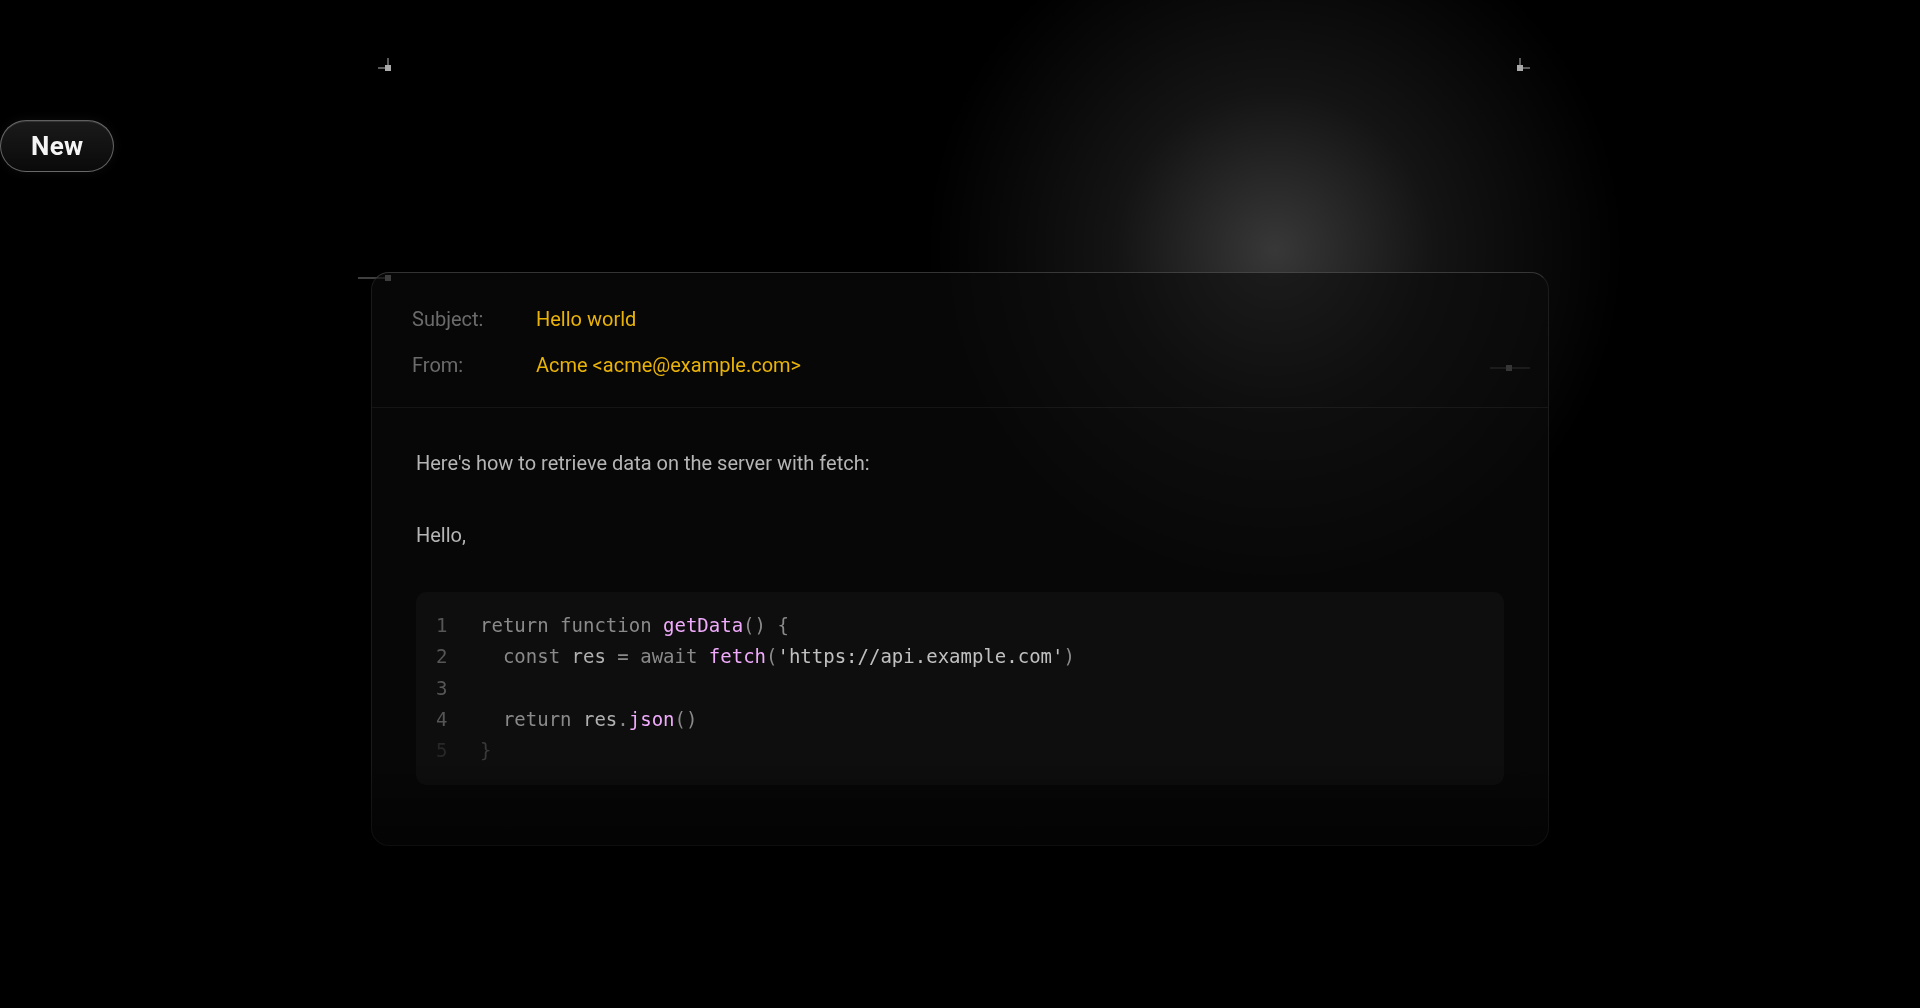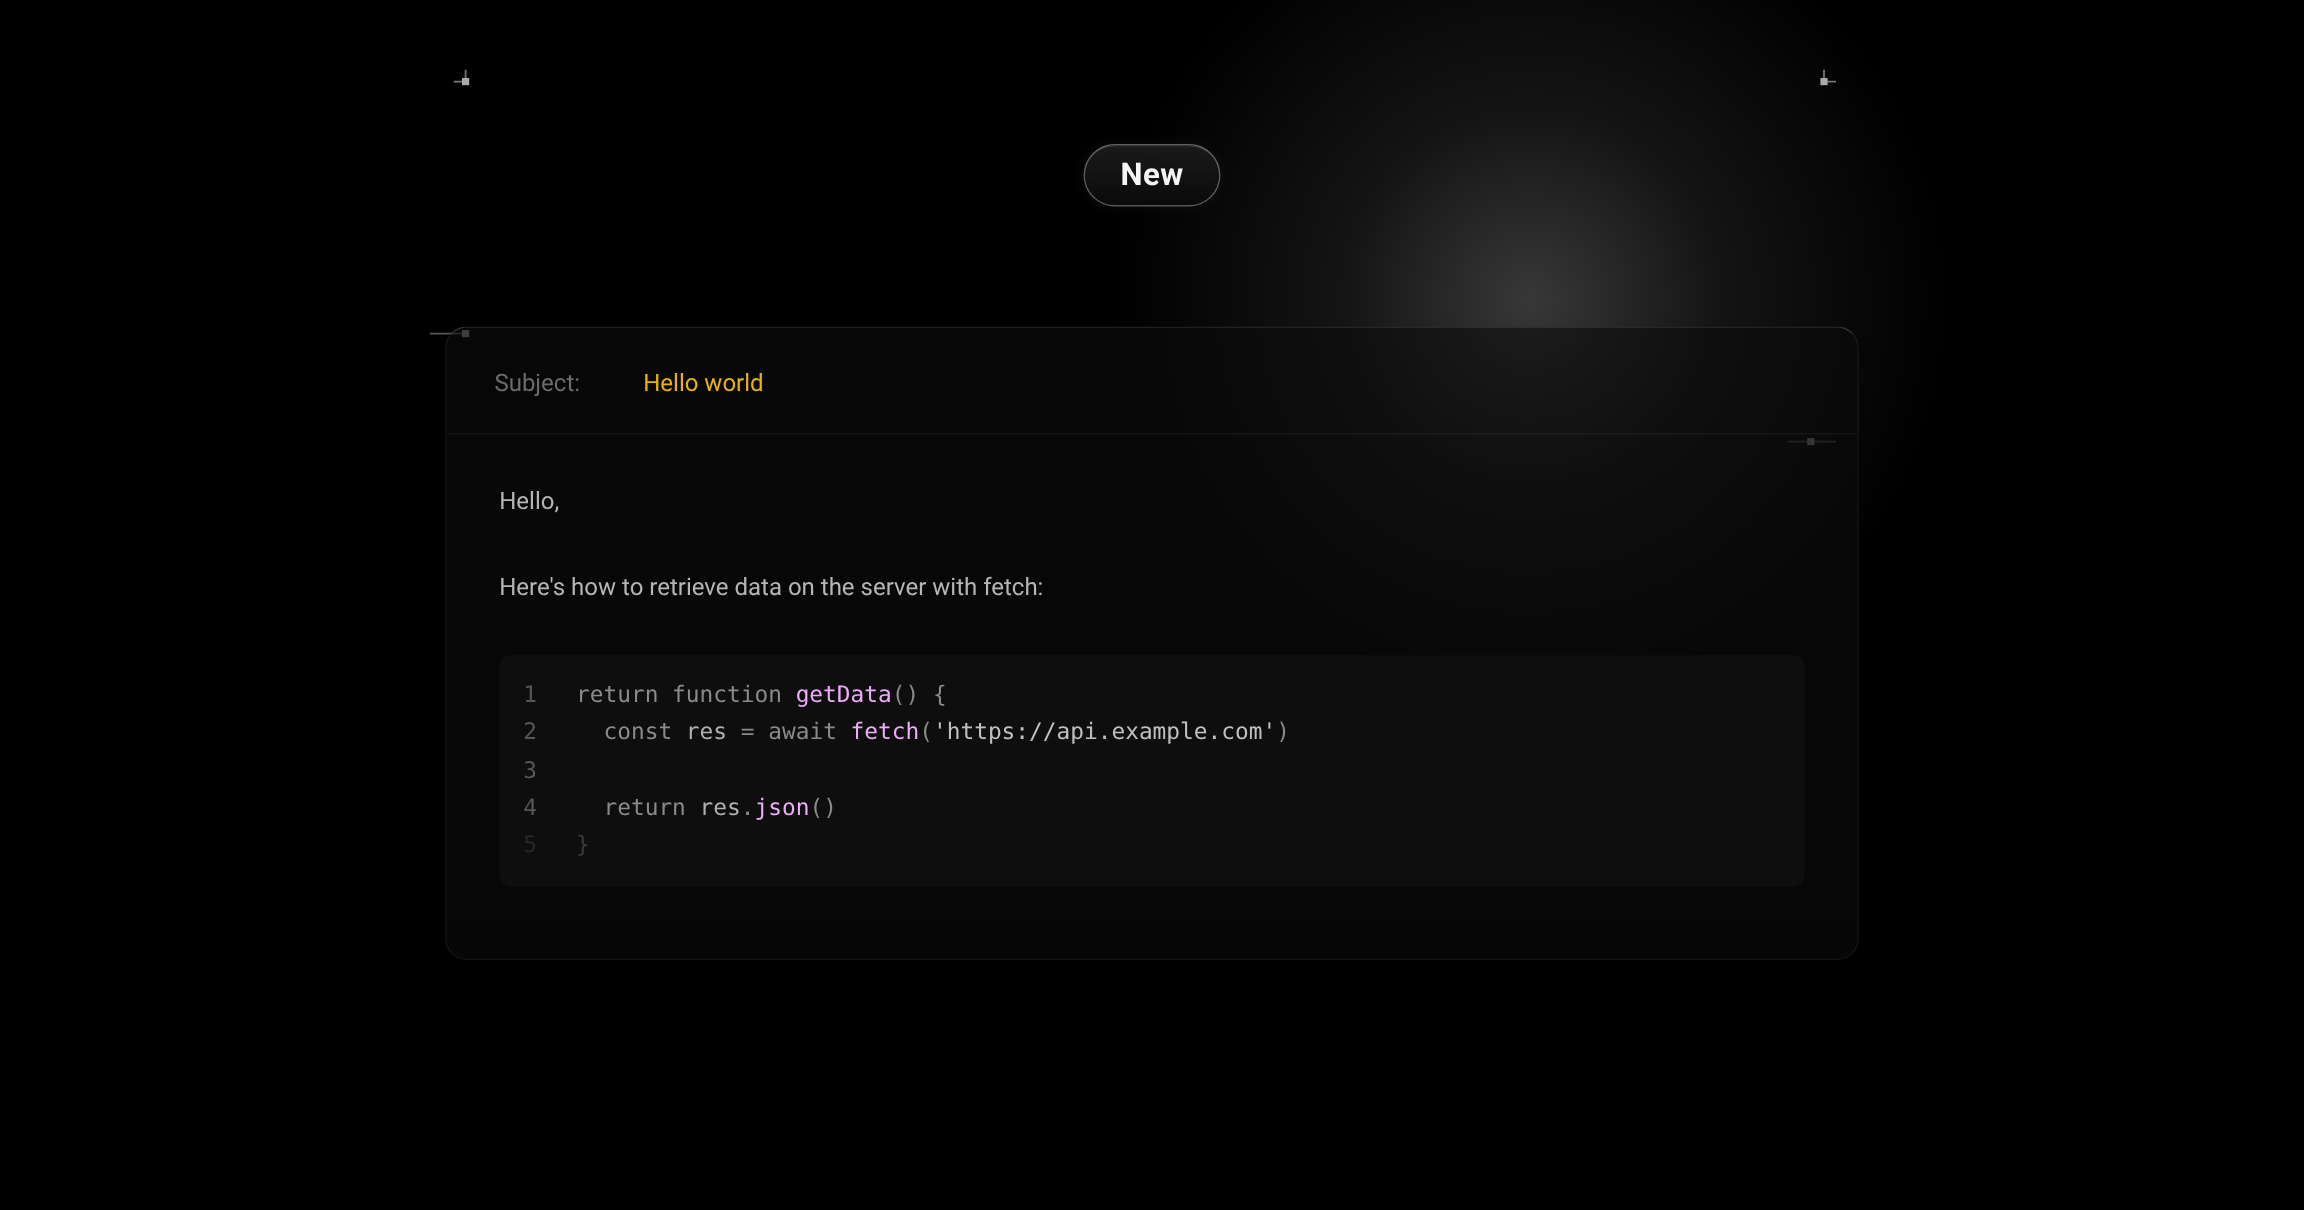--- a/index.html
+++ b/index.html
@@ -46,21 +46,21 @@
   }
   .crosshair svg {
     display: block;
   }
 
   .header-area {
     position: relative;
     z-index: 3;
     display: flex;
     flex-direction: column;
-    align-items: center;
+    align-items: flex-start;
     padding-top: 120px;
   }
 
   .badge {
     padding: 10px 30px;
     border-radius: 999px;
     background: linear-gradient(180deg, #1a1a1a 0%, #0a0a0a 100%);
     border: 1px solid rgba(255,255,255,0.35);
     box-shadow: 0 0 12px rgba(255,255,255,0.05), inset 0 1px 0 rgba(255,255,255,0.1);
     font-size: 26px;
@@ -198,25 +198,29 @@
     <span>New</span>
   </div>
 </div>
 
 <div class="card">
   <div class="card-header">
     <div class="meta-row">
       <span class="meta-label">Subject:</span>
       <span class="meta-value">Hello world</span>
     </div>
+    <div class="meta-row">
+      <span class="meta-label">From:</span>
+      <span class="meta-value">Acme &lt;acme@example.com&gt;</span>
+    </div>
   </div>
 
   <div class="card-body">
+    <p class="body-text">Here's how to retrieve data on the server with fetch:</p>
     <p class="body-text">Hello,</p>
-    <p class="body-text">Here's how to retrieve data on the server with fetch:</p>
 
     <div class="code-block" id="code-block">
         <div class="code-line">
           <span class="line-number">1</span>
           <span class="code-content"><span class="tok-keyword">return </span><span class="tok-keyword">function </span><span class="tok-fn">getData</span><span class="tok-punct">() {</span></span>
         </div>
         <div class="code-line">
           <span class="line-number">2</span>
           <span class="code-content"><span>  </span><span class="tok-keyword">const </span><span class="tok-ident">res </span><span class="tok-punct">= </span><span class="tok-keyword">await </span><span class="tok-fn">fetch</span><span class="tok-punct">(</span><span class="tok-str">'https://api.example.com'</span><span class="tok-punct">)</span></span>
         </div>

